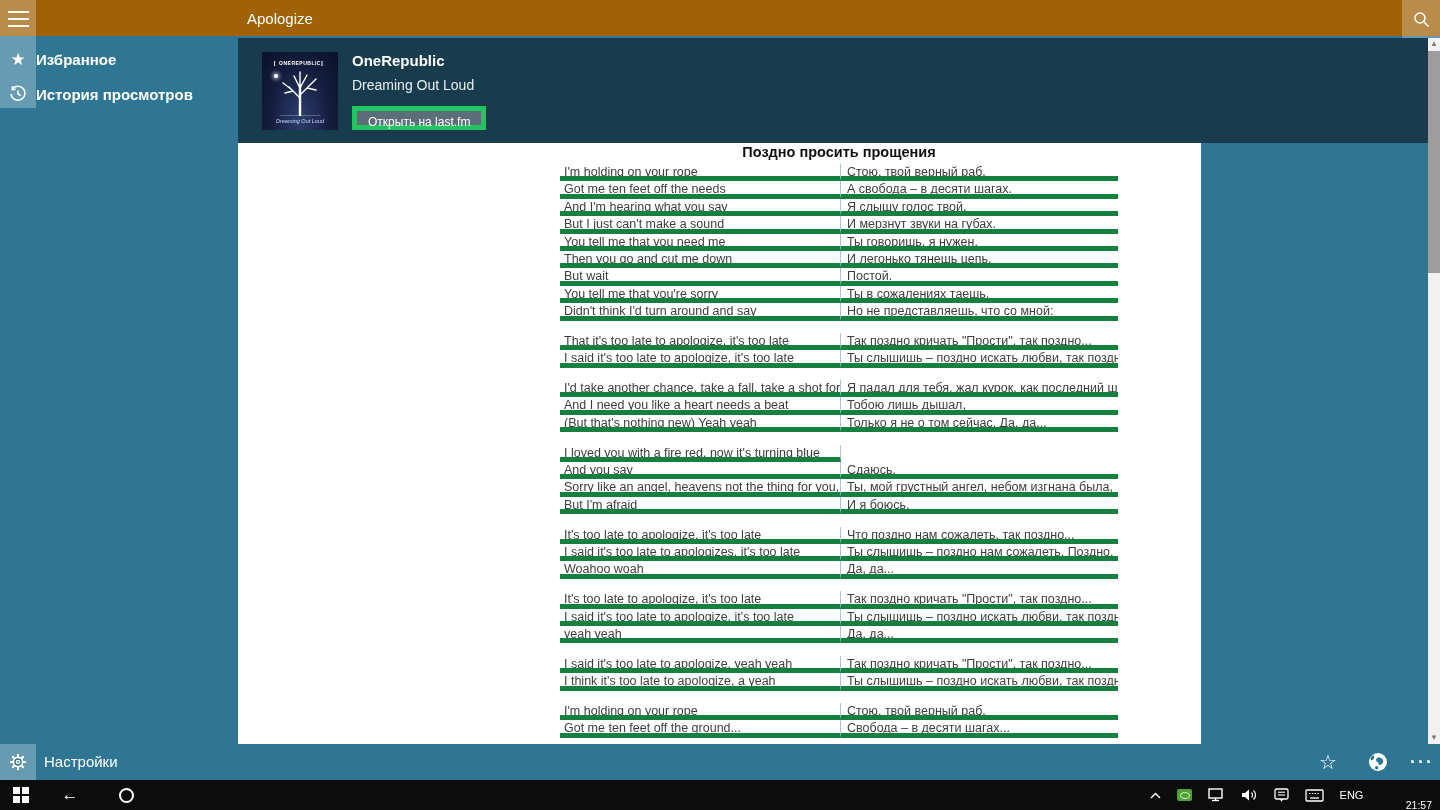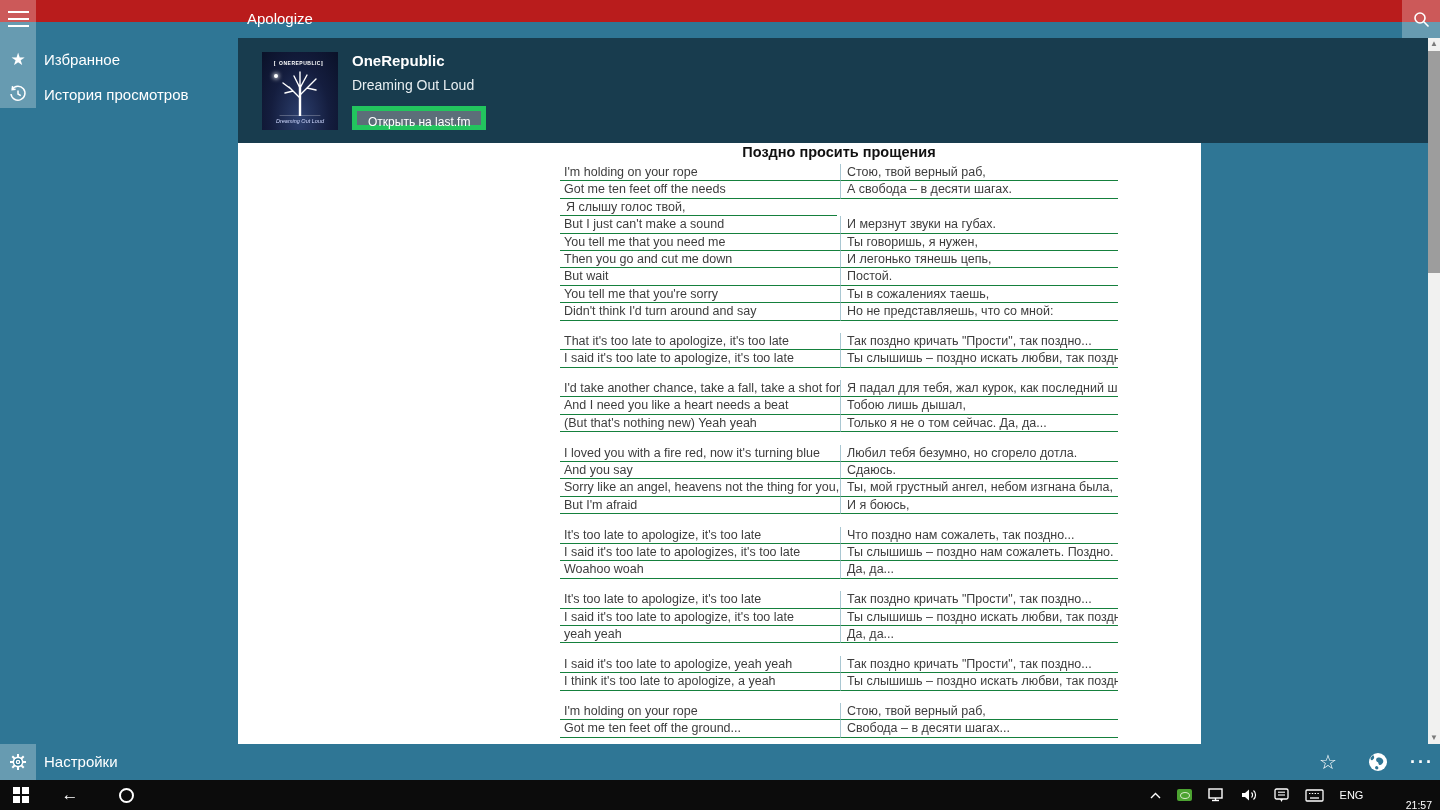--- a/index.html
+++ b/index.html
@@ -1,32 +1,32 @@
 <!DOCTYPE html>
 <html><head>
 <meta charset="utf-8">
 <style>
   * { margin:0; padding:0; box-sizing:border-box; }
   html,body { width:1440px; height:810px; overflow:hidden; }
   body { font-family:"Liberation Sans", sans-serif; }
   .screen { position:relative; width:1440px; height:810px; background:#2f7695; overflow:hidden; }
 
   
-  .topbar { position:absolute; left:0; top:0; width:1440px; height:22px; background:#b91c1c; z-index:4; }
+  .topbar { position:absolute; left:0; top:0; width:1440px; height:36px; background:#a16207; z-index:4; }
   .rail { position:absolute; left:0; top:0; width:36px; height:108px; background:rgba(255,255,255,0.27); z-index:5; }
   .hamburger { position:absolute; left:8px; top:11px; width:21px; height:16px; z-index:6; cursor:pointer; }
   .hamburger span { display:block; height:2px; background:#fff; margin:0 0 5px 0; }
   .app-title { position:absolute; left:247px; top:0; height:38px; line-height:38px; color:#fff; font-size:15px; z-index:5; }
   .search-btn { position:absolute; right:0; top:0; width:38px; height:38px; background:rgba(255,255,255,0.27); z-index:6; display:flex; align-items:center; justify-content:center; }
 
   
   .sidebar { position:absolute; left:0; top:38px; width:238px; height:706px; background:#2f7695; z-index:3; }
   .nav-item { position:absolute; left:0; width:238px; height:30px; display:flex; align-items:center; color:#fff; font-size:15px; z-index:6; cursor:pointer; }
   .nav-item .icn { width:36px; display:flex; justify-content:center; align-items:center; flex:0 0 36px; }
-  .nav-item .lbl { padding-left:8px; }
+  .nav-item .lbl { padding-left:0;font-weight:bold; }
   .star-glyph { color:#fff; font-size:17px; line-height:17px; }
 
   
   .header-band { position:absolute; left:238px; top:38px; width:1190px; height:105px; background:#183c4e; z-index:3; }
   .album-art { position:absolute; left:24px; top:14px; width:76px; height:78px; background:radial-gradient(ellipse at 50% 85%, #2c3f6e 0%, #141d3e 55%, #0a1128 100%); overflow:hidden; }
   .art-logo { position:absolute; left:0; right:0; top:8px; text-align:center; color:#fff; font-size:5px; letter-spacing:0.5px; font-weight:bold; }
   .art-logo::before, .art-logo::after { content:"〚"; font-size:5px; }
   .art-logo::after { content:"〛"; }
   .art-moon { position:absolute; left:12px; top:22px; width:4px; height:4px; border-radius:50%; background:#fff; box-shadow:0 0 4px 1px rgba(255,255,255,0.8); }
   .art-tree { position:absolute; left:8px; top:16px; }
@@ -35,21 +35,21 @@
   .album-name { position:absolute; left:114px; top:39px; color:#e7eef1; font-size:14px; }
   .lastfm-btn { position:absolute; left:114px; top:68px; height:24px; padding:0 11px; background:#5c6e79; border:5px solid #22c55e; color:#fff; font-size:12px; font-family:"Liberation Sans",sans-serif; line-height:22px; cursor:pointer; }
 
   
   .content { position:absolute; left:238px; top:143px; width:963px; height:601px; background:#fff; z-index:2; }
   .lyrics { position:absolute; left:322px; top:1px; width:558px; }
   .lyrics-title { height:20px; text-align:center; font-size:14.5px; font-weight:bold; color:#101010; }
   .stanza { margin-bottom:12.4px; }
   .stanza:last-child { margin-bottom:0; }
   .lyric-row { display:flex; height:17.4px; }
-  .lyric-row .cell { font-size:12.5px; line-height:16px; color:#3d3d3d; border-bottom:1px solid #15803d; white-space:nowrap; overflow:hidden; }
+  .lyric-row .cell { font-size:12.5px; line-height:16px; color:#3d3d3d; border-bottom:5px solid #15803d; white-space:nowrap; overflow:hidden; }
   .lyric-row .en { width:281px; border-right:1px solid #a9c7d2; padding:0 4px 0 4px; }
   .lyric-row .ru { width:277px; padding:0 2px 0 6px; }
 
   
   .scrollbar { position:absolute; left:1428px; top:38px; width:12px; height:706px; background:#f1f1f0; z-index:7; }
   .sb-arrow { position:absolute; left:0; width:12px; height:12px; color:#7a7a7a; font-size:8px; line-height:12px; text-align:center; cursor:pointer; }
   .sb-up { top:0; }
   .sb-down { bottom:0; }
   .sb-thumb { position:absolute; left:0; top:13px; width:12px; height:222px; background:#9d9d9d; cursor:pointer; }
 
@@ -145,20 +145,21 @@
           <div class="stanza">
             <div class="lyric-row">
               <div class="cell en">I'm holding on your rope</div>
               <div class="cell ru">Стою, твой верный раб,</div>
             </div>
             <div class="lyric-row">
               <div class="cell en">Got me ten feet off the needs</div>
               <div class="cell ru">А свобода – в десяти шагах.</div>
             </div>
             <div class="lyric-row">
+              <div class="cell en">And I'm hearing what you say</div>
               <div class="cell ru">Я слышу голос твой,</div>
             </div>
             <div class="lyric-row">
               <div class="cell en">But I just can't make a sound</div>
               <div class="cell ru">И мерзнут звуки на губах.</div>
             </div>
             <div class="lyric-row">
               <div class="cell en">You tell me that you need me</div>
               <div class="cell ru">Ты говоришь, я нужен,</div>
             </div>
@@ -199,21 +200,20 @@
               <div class="cell ru">Тобою лишь дышал,</div>
             </div>
             <div class="lyric-row">
               <div class="cell en">(But that's nothing new) Yeah yeah</div>
               <div class="cell ru">Только я не о том сейчас. Да, да...</div>
             </div>
           </div>
           <div class="stanza">
             <div class="lyric-row">
               <div class="cell en">I loved you with a fire red, now it's turning blue</div>
-              <div class="cell ru">Любил тебя безумно, но сгорело дотла.</div>
             </div>
             <div class="lyric-row">
               <div class="cell en">And you say</div>
               <div class="cell ru">Сдаюсь.</div>
             </div>
             <div class="lyric-row">
               <div class="cell en">Sorry like an angel, heavens not the thing for you,</div>
               <div class="cell ru">Ты, мой грустный ангел, небом изгнана была,</div>
             </div>
             <div class="lyric-row">

